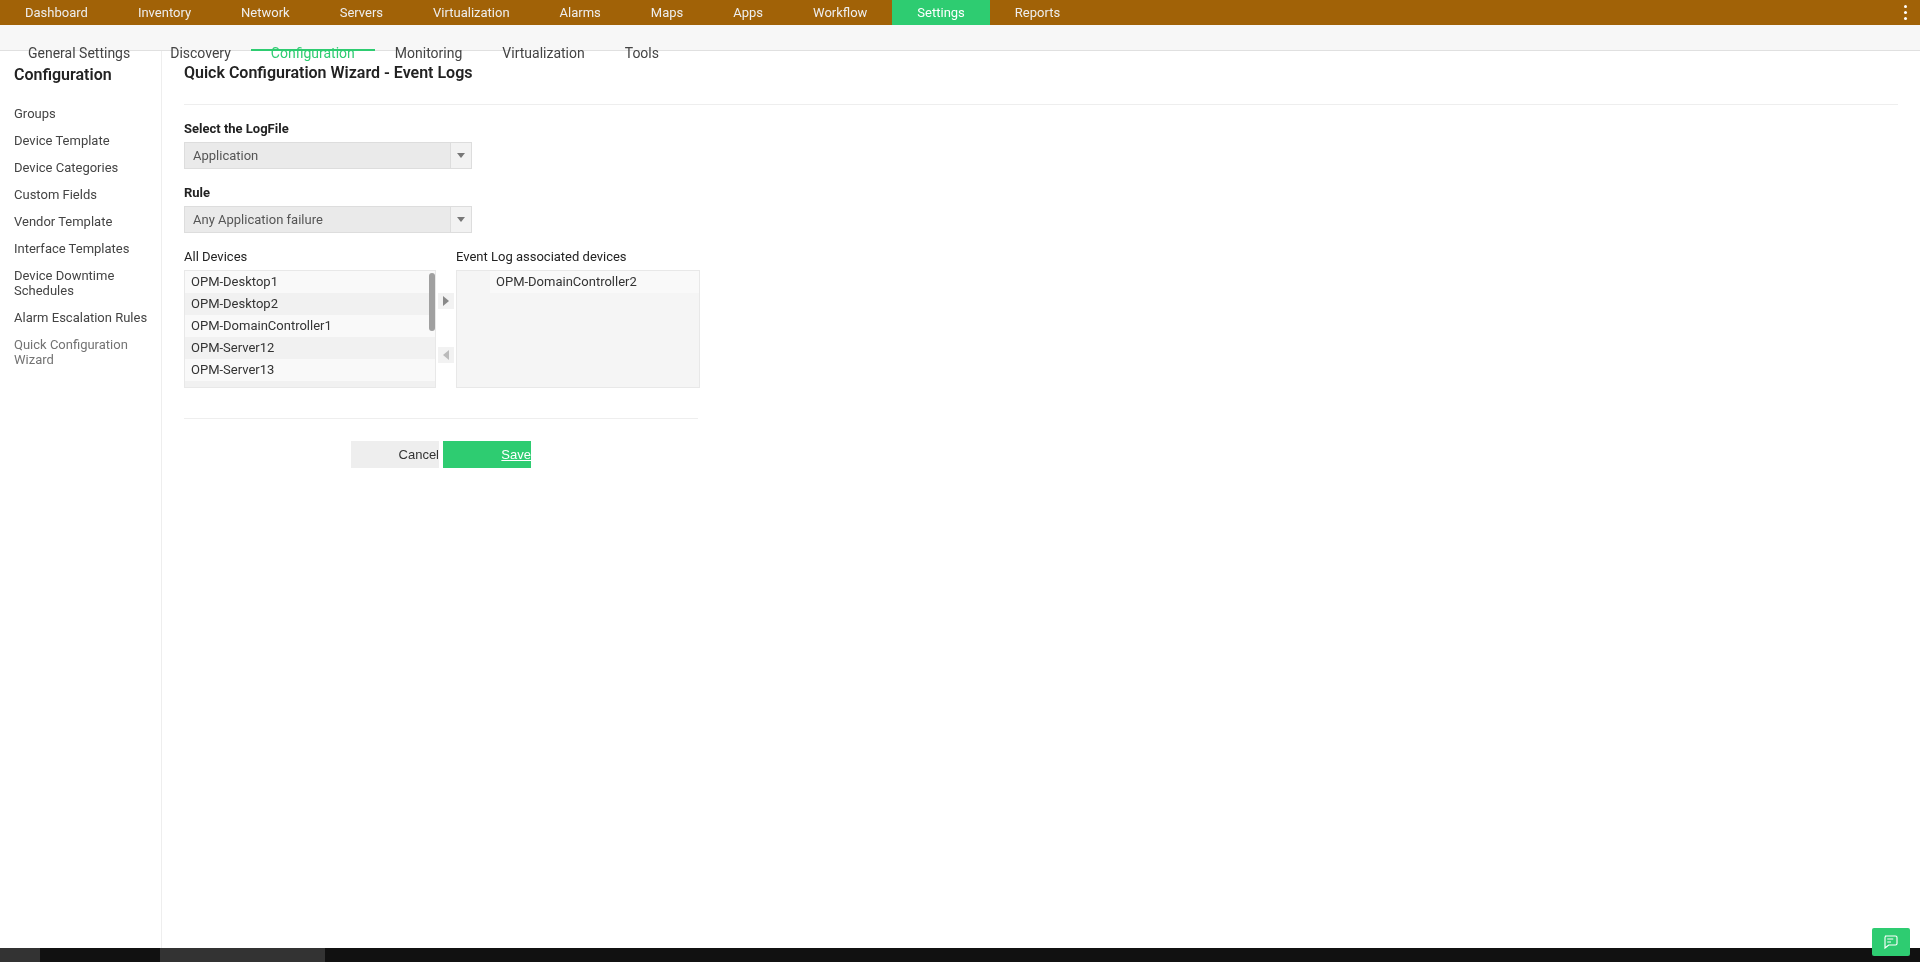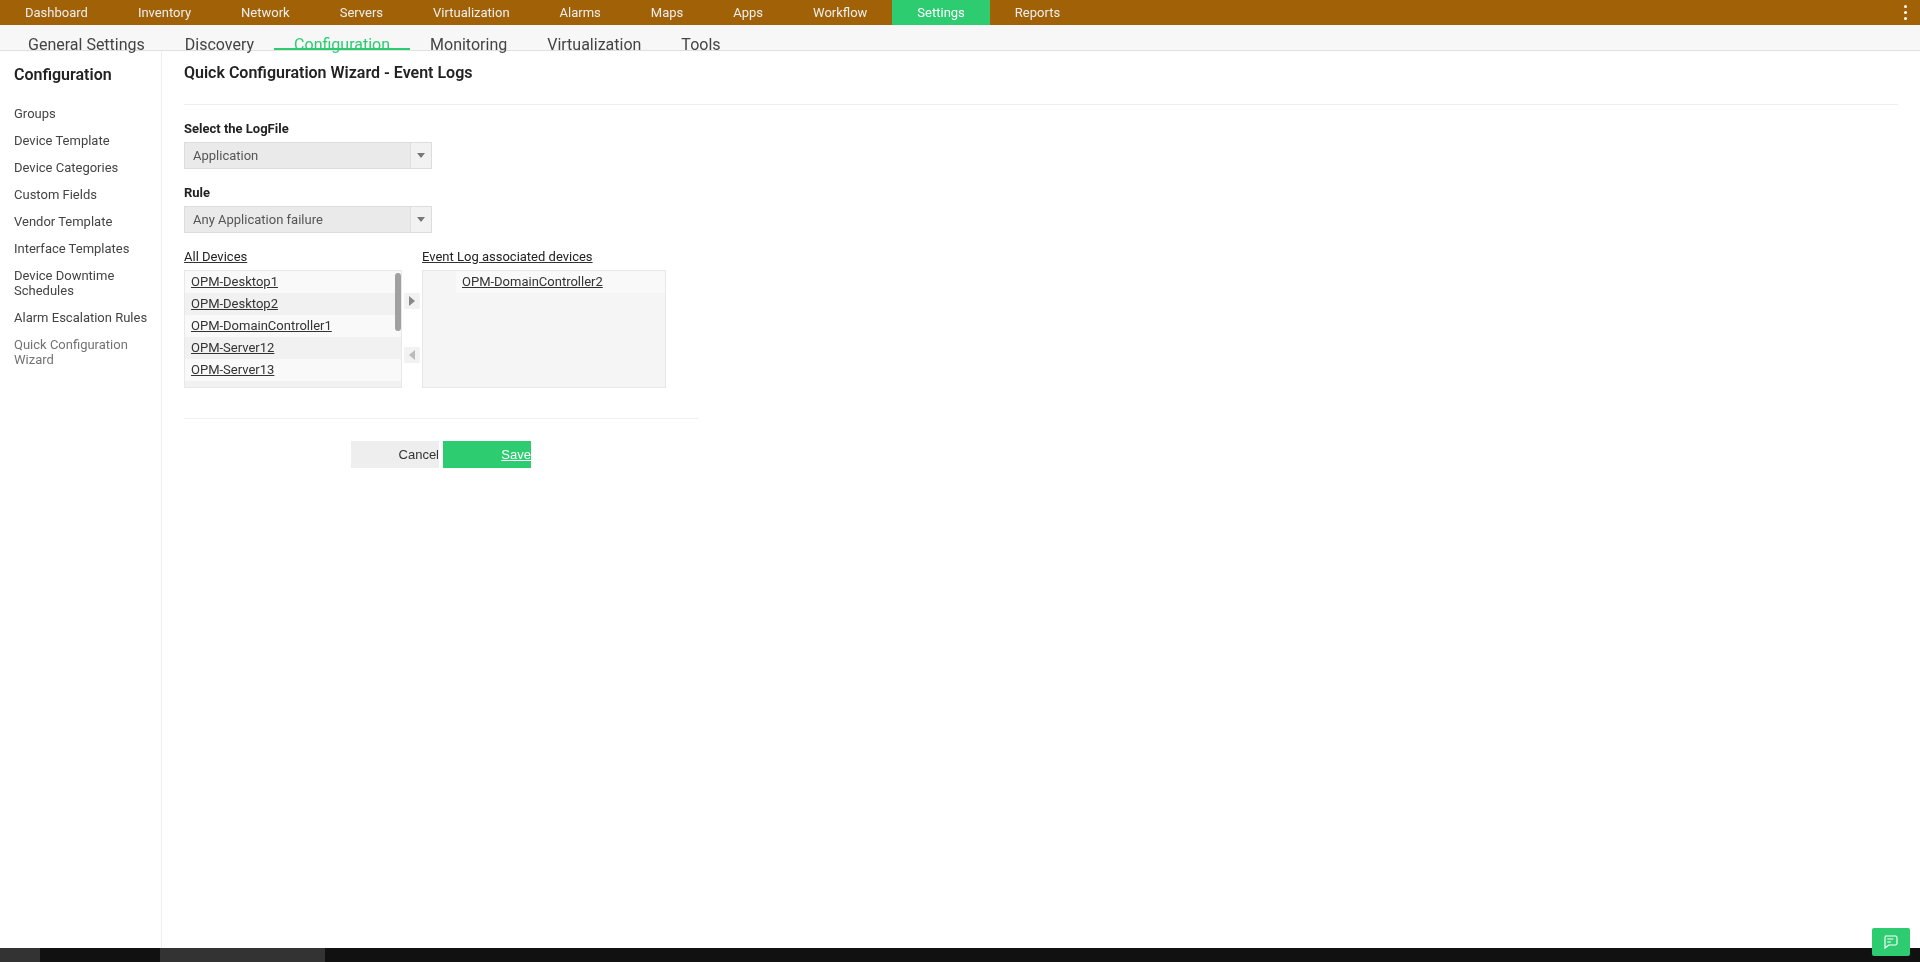--- a/index.html
+++ b/index.html
@@ -10,44 +10,44 @@
     .topnav-item { padding: 0 25px; line-height: 25px; font-size: 13px; cursor: pointer; color: #eee; white-space: nowrap; }
     .topnav-item.active { background: #2ecc71; color: #fff; }
     .topnav-right { margin-left: auto; padding: 0 12px; cursor: pointer; display: flex; align-items: center; height: 25px; }
     .dots-vertical { display: inline-block; width: 4px; height: 16px; position: relative; }
     .dots-vertical::before, .dots-vertical::after { content: ''; position: absolute; width: 3px; height: 3px; background: #fff; border-radius: 50%; left: 0; }
     .dots-vertical::before { top: 0; box-shadow: 0 6px 0 #fff, 0 12px 0 #fff; }
     .dots-vertical::after { display: none; }
 
     
     .subnav { display: flex; background: #f7f7f7; border-bottom: 1px solid #e0e0e0; height: 26px; padding-left: 8px; }
-    .subnav-item { padding: 8px 20px; line-height: 24px; font-size: 16px; color: #444; cursor: pointer; border-bottom: 2px solid transparent; }
+    .subnav-item { padding: 8px 20px; line-height: 24px; font-size: 14px; color: #444; cursor: pointer; border-bottom: 2px solid transparent; margin-top: 8px; }
     .subnav-item.active { color: #2ecc71; border-bottom-color: #2ecc71; }
 
     
     .layout { display: flex; min-height: calc(100vh - 51px - 14px); }
     .sidebar { width: 162px; border-right: 1px solid #eee; padding: 14px 0 0 14px; }
     .sidebar-title { font-size: 16px; font-weight: 600; color: #222; margin-bottom: 16px; padding-right: 8px; }
     .sidebar-item { font-size: 13px; color: #444; padding: 6px 0; cursor: pointer; }
     .sidebar-item.active { background: #fff; color: #737373; }
 
     .main { flex: 1; padding: 12px 22px 0 22px; }
     .page-title { font-size: 16px; font-weight: 600; color: #222; margin-bottom: 22px; }
     .hr-under { border: none; border-top: 1px solid #eee; margin-bottom: 16px; }
 
     .form-label { font-size: 13px; font-weight: 700; color: #222; margin-bottom: 6px; display: block; }
-    .select-wrap { display: flex; align-items: stretch; width: 248px; margin-bottom: 16px; }
+    .select-wrap { display: flex; align-items: stretch; width: 288px; margin-bottom: 16px; }
     .select-box { flex: 1; background: #eaeaea; color: #555; font-size: 13px; padding: 5px 8px; border: 1px solid #ddd; border-right: none; }
     .select-caret { width: 22px; background: #f2f2f2; border: 1px solid #ddd; display: flex; align-items: center; justify-content: center; cursor: pointer; }
     .caret-down { width: 0; height: 0; border-left: 4px solid transparent; border-right: 4px solid transparent; border-top: 5px solid #777; }
 
-    .lists-row { display: flex; gap: 0; text-decoration: underline; }
+    .lists-row { display: flex; gap: 0; }
     .list-col { display: flex; flex-direction: column; }
     .list-label { font-size: 13px; color: #222; margin-bottom: 6px; }
-    .list-box { width: 218px; height: 118px; background: #e5e5e5; border: 1px solid #e8e8e8; overflow: hidden; position: relative; }
+    .list-box { width: 252px; height: 118px; background: #e5e5e5; border: 1px solid #e8e8e8; overflow: hidden; position: relative; }
     .list-box.right { width: 244px; background: #f5f5f5; padding-left: 33px; }
     .list-inner { height: 100%; overflow-y: auto; overflow-x: hidden; }
     .list-row { font-size: 13px; color: #333; padding: 2px 6px; line-height: 18px; cursor: pointer; }
     .list-row:nth-child(odd) { background: #f9f9f9; }
     .list-row:nth-child(even) { background: #f1f1f1; }
     .scroll-thumb { position: absolute; right: 0; top: 2px; width: 6px; height: 58px; background: #a0a0a0; border-radius: 3px; }
 
     .mover-col { width: 20px; display: flex; flex-direction: column; justify-content: center; align-items: center; gap: 38px; margin-top: 18px; }
     .mover-btn { width: 16px; height: 16px; background: #f2f2f2; display: flex; align-items: center; justify-content: center; cursor: pointer; }
     .tri-right { width: 0; height: 0; border-top: 5px solid transparent; border-bottom: 5px solid transparent; border-left: 6px solid #888; }

